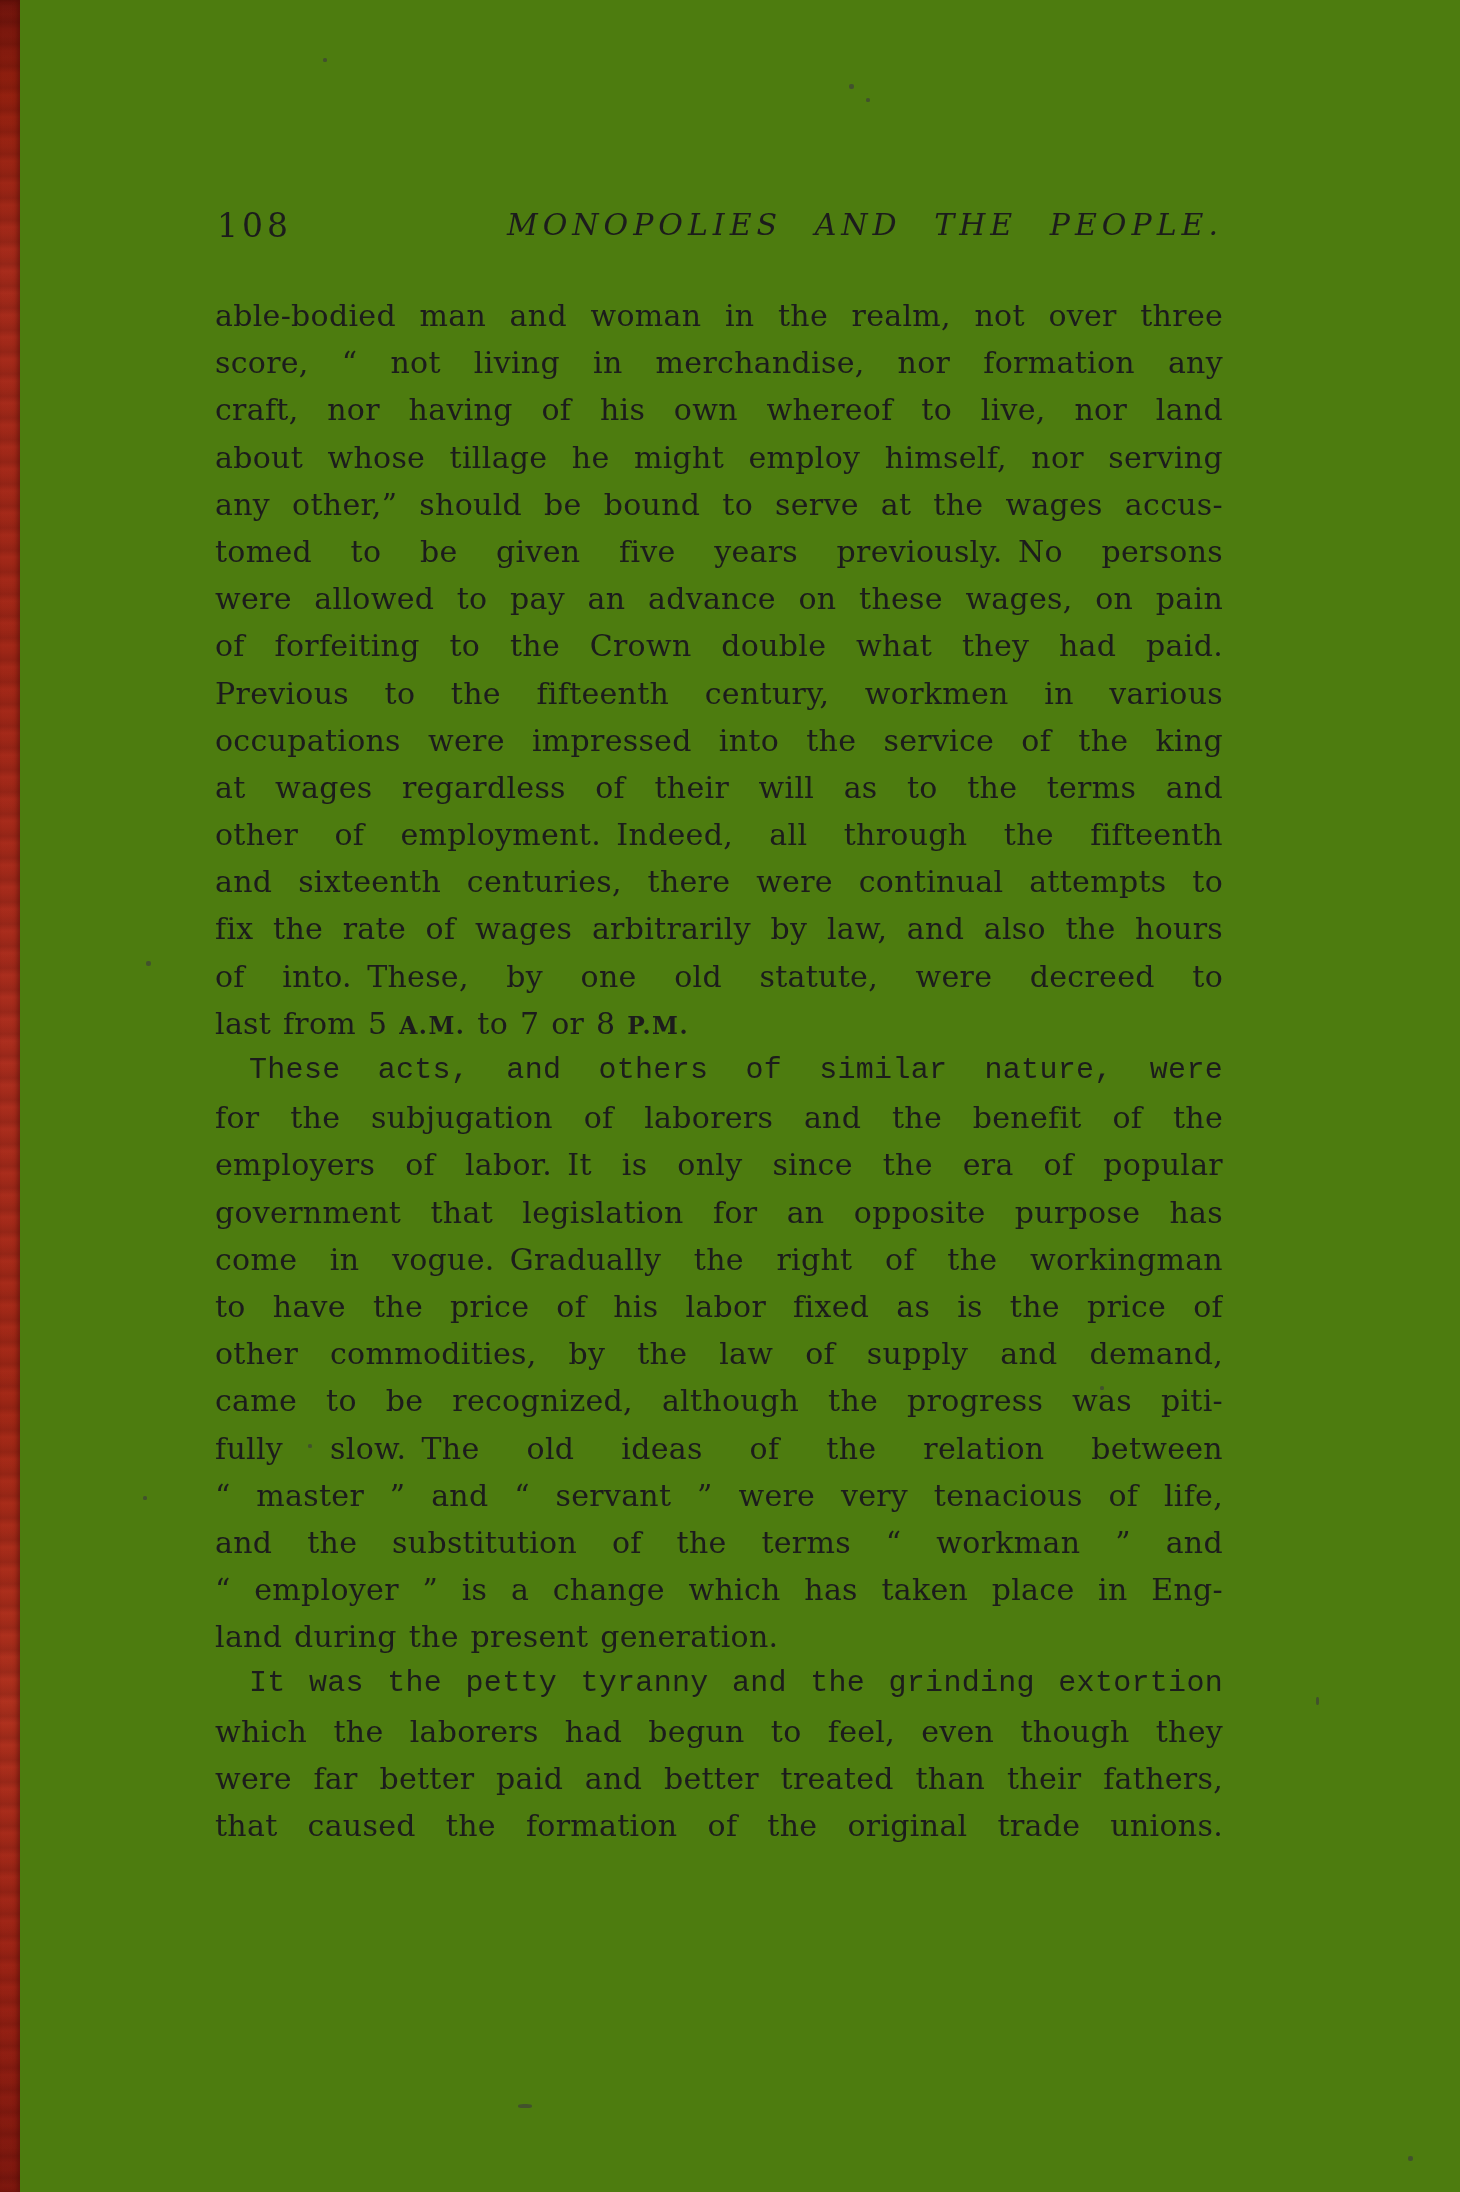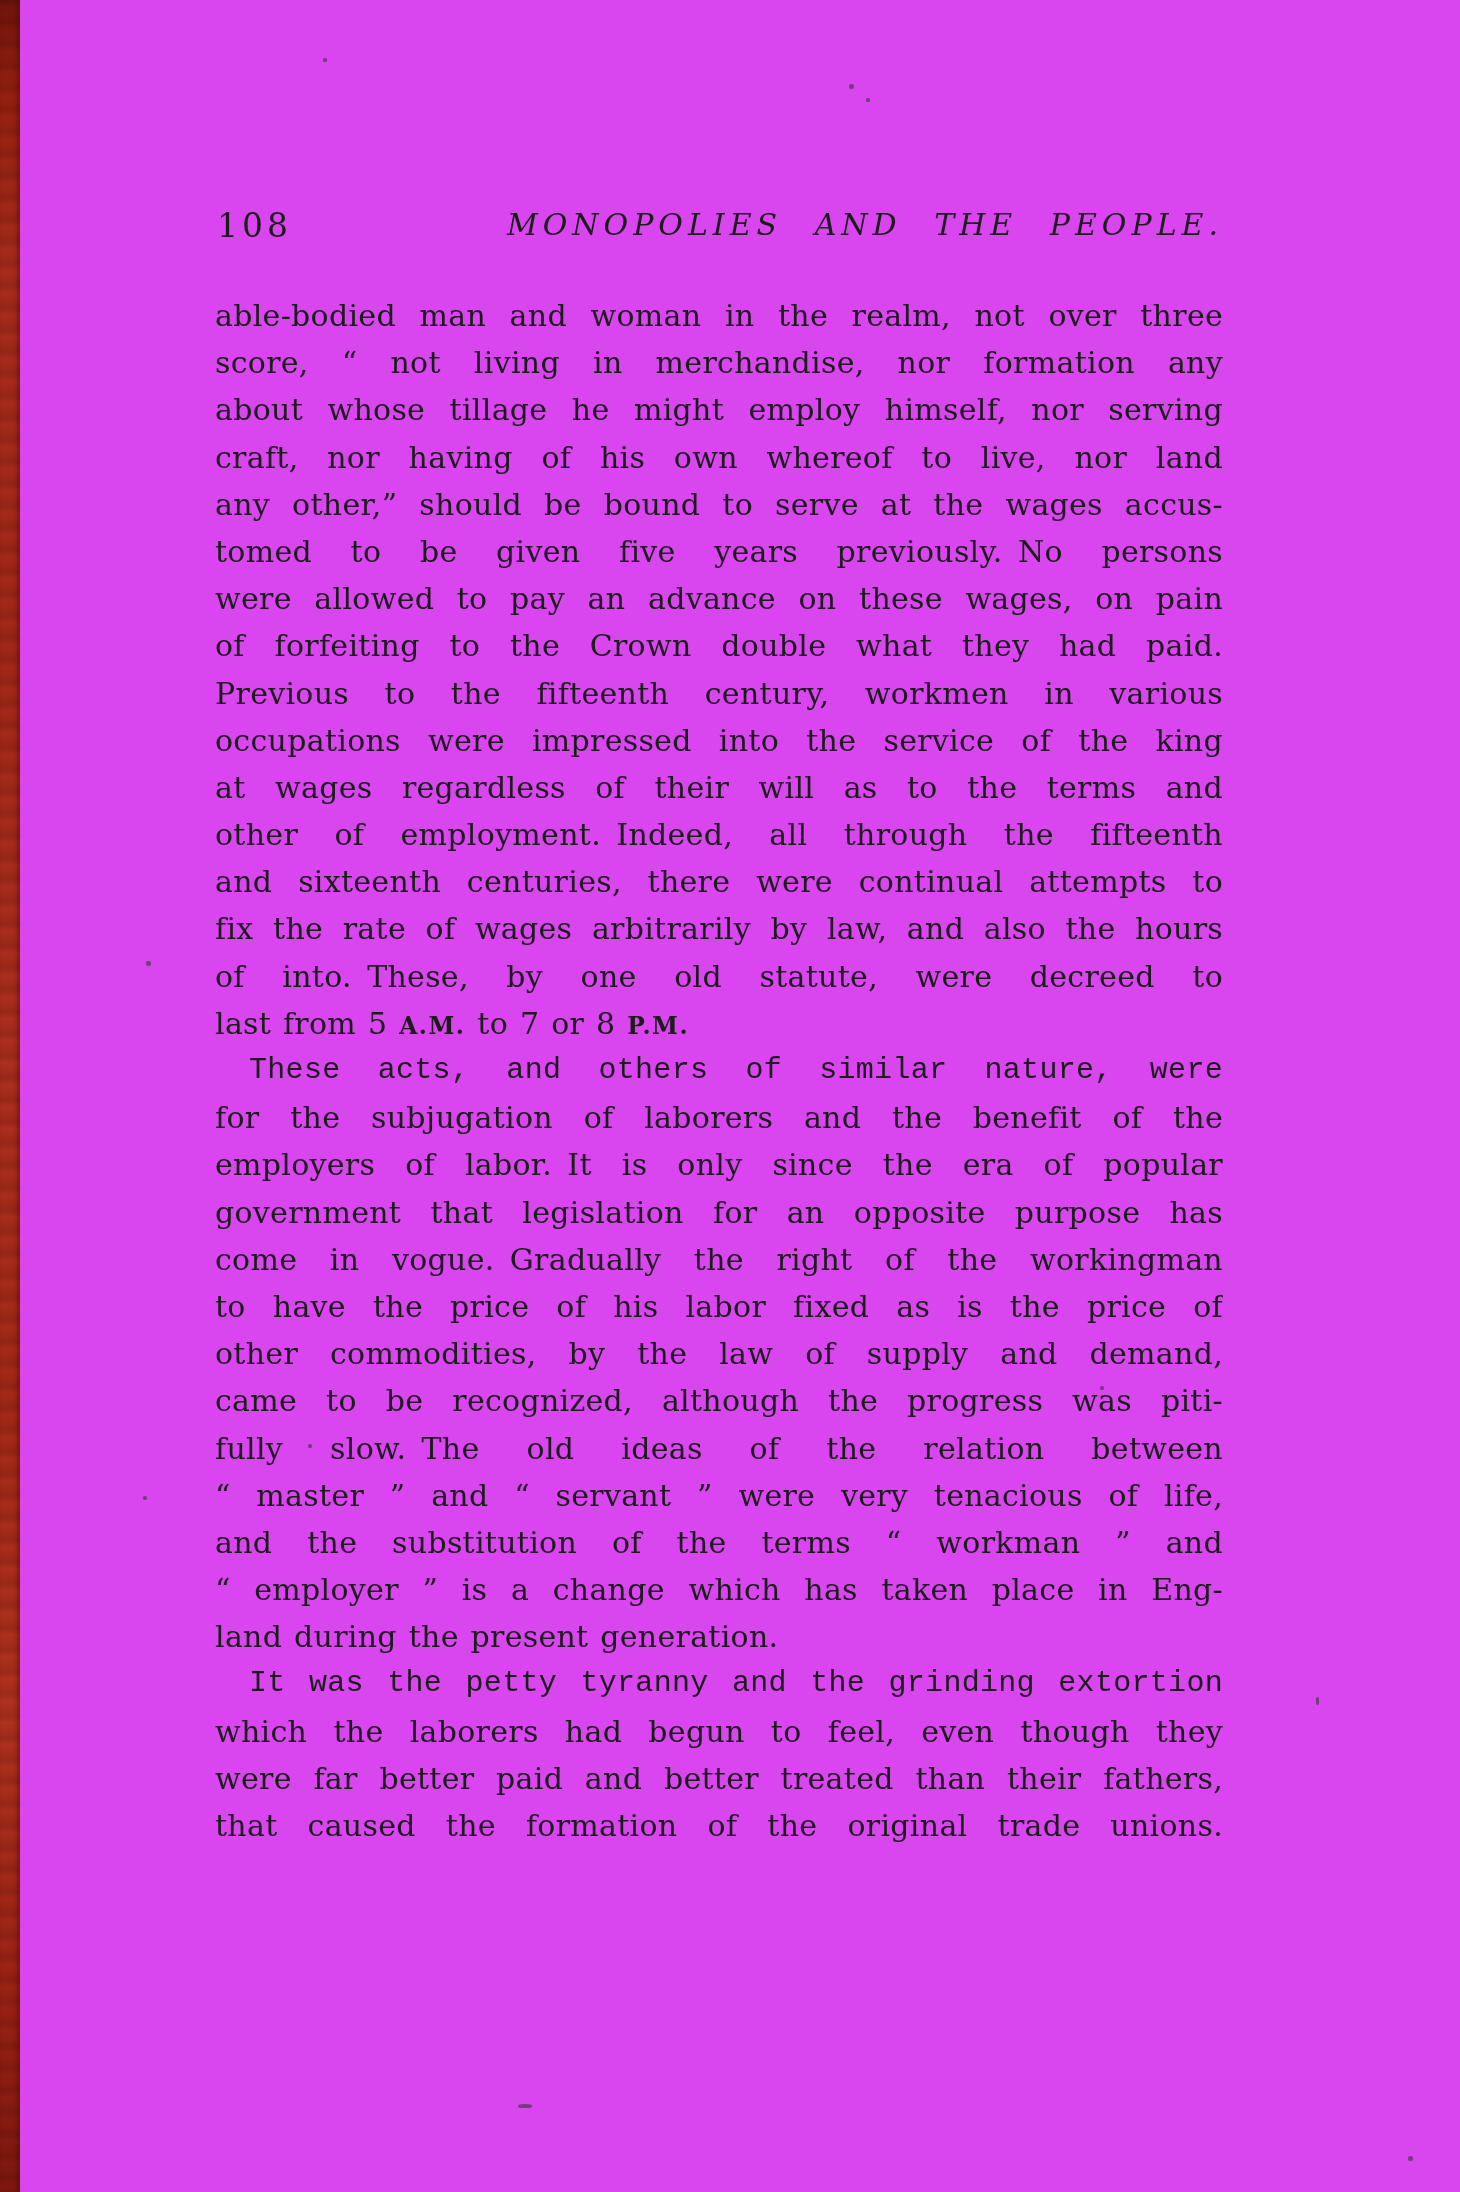--- a/index.html
+++ b/index.html
@@ -1,20 +1,20 @@
 <!DOCTYPE html>
 <html><head>
 <meta charset="utf-8">
 <style>
   html, body { margin: 0; padding: 0; background: #ffffff; }
   .screenshot {
     position: relative;
     width: 1460px;
     height: 2192px;
-    background: #d946ef;
+    background: #4d7c0f;
     overflow: hidden;
     font-family: "DejaVu Serif", serif;
     color: #1c1c1c;
   }
   
   .edge-strip {
     position: absolute;
     left: 0; top: 0;
     width: 20px; height: 100%;
     background:
@@ -76,22 +76,22 @@
   <div class="edge-strip"></div>
 
   <div class="header">
     <div class="page-number">108</div>
     <div class="running-head">MONOPOLIES AND THE PEOPLE.</div>
   </div>
 
   <div class="text-block">
       <div class="line">able-bodied man and woman in the realm, not over three</div>
       <div class="line">score, “ not living in merchandise, nor formation any</div>
+      <div class="line">craft, nor having of his own whereof to live, nor land</div>
       <div class="line">about whose tillage he might employ himself, nor serving</div>
-      <div class="line">craft, nor having of his own whereof to live, nor land</div>
       <div class="line">any other,” should be bound to serve at the wages accus-</div>
       <div class="line">tomed to be given five years previously. No persons</div>
       <div class="line">were allowed to pay an advance on these wages, on pain</div>
       <div class="line">of forfeiting to the Crown double what they had paid.</div>
       <div class="line">Previous to the fifteenth century, workmen in various</div>
       <div class="line">occupations were impressed into the service of the king</div>
       <div class="line">at wages regardless of their will as to the terms and</div>
       <div class="line">other of employment. Indeed, all through the fifteenth</div>
       <div class="line">and sixteenth centuries, there were continual attempts to</div>
       <div class="line">fix the rate of wages arbitrarily by law, and also the hours</div>

